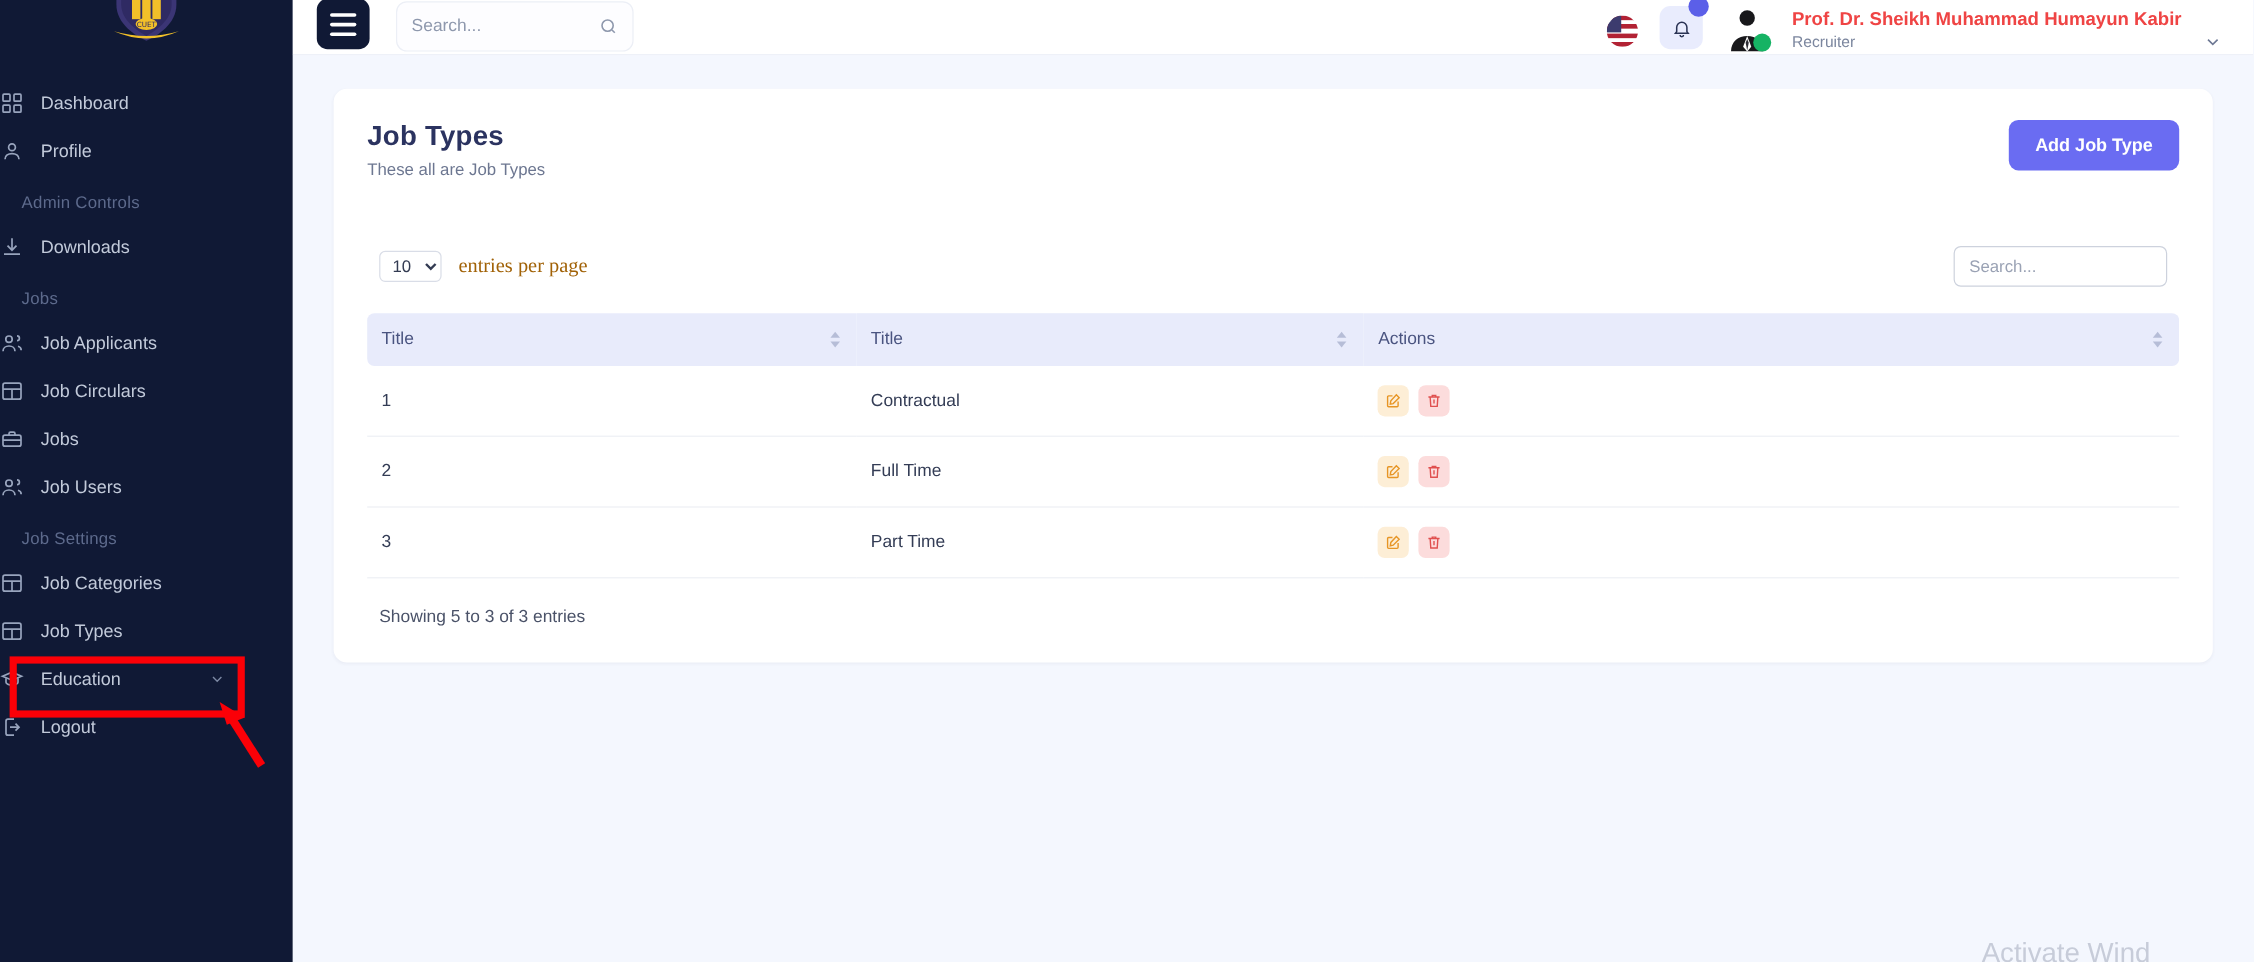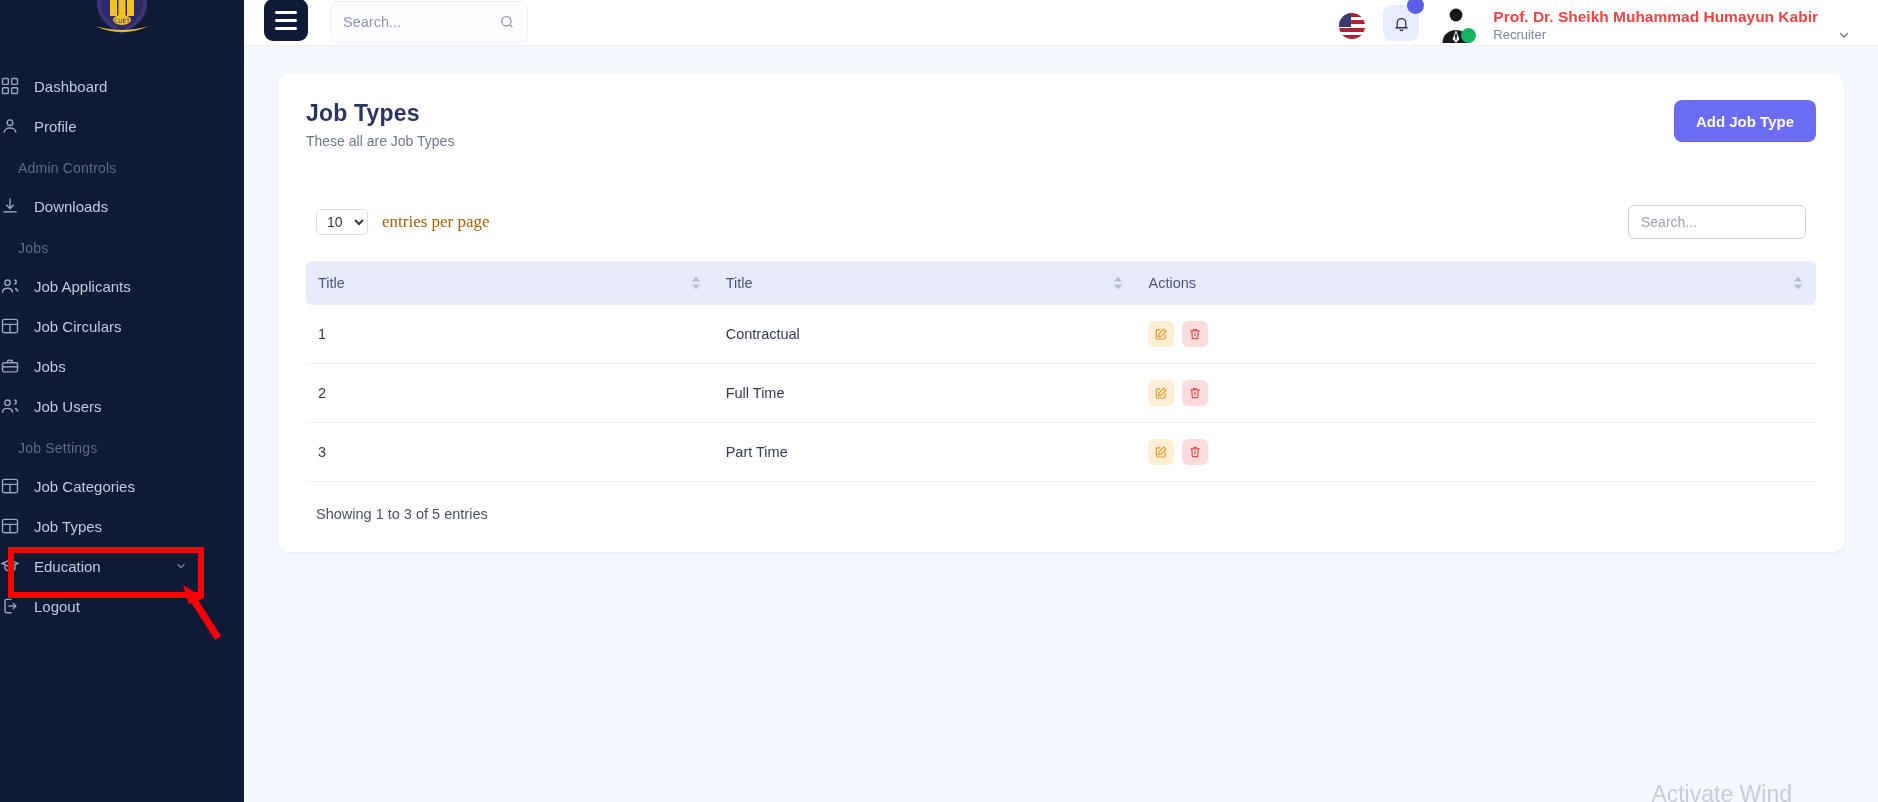--- a/index.html
+++ b/index.html
@@ -519,21 +519,21 @@
                       <path d="M6.5 6.5L7.4 20h9.2l.9-13.5"></path>
                         <path d="M12 10v6"></path>
                     </svg>
                   </button>
                 </div>
               </td>
             </tr>
           </tbody>
         </table>
 
-        <div class="showing">Showing 1 to 3 of 5 entries</div>
+        <div class="showing">Showing 5 to 3 of 3 entries</div>
       </div>
     </div>
 
     <div class="watermark">Activate Wind</div>
   </section>
 
   <svg class="annot" viewBox="0 0 1878 802">
     <rect x="11" y="550" width="190" height="45" fill="none" stroke="#fb0007" stroke-width="6"></rect>
     <line x1="218" y1="638" x2="190" y2="594" stroke="#fb0007" stroke-width="7"></line>
     <polygon points="183,585 204,598 189,604" fill="#fb0007"></polygon>

